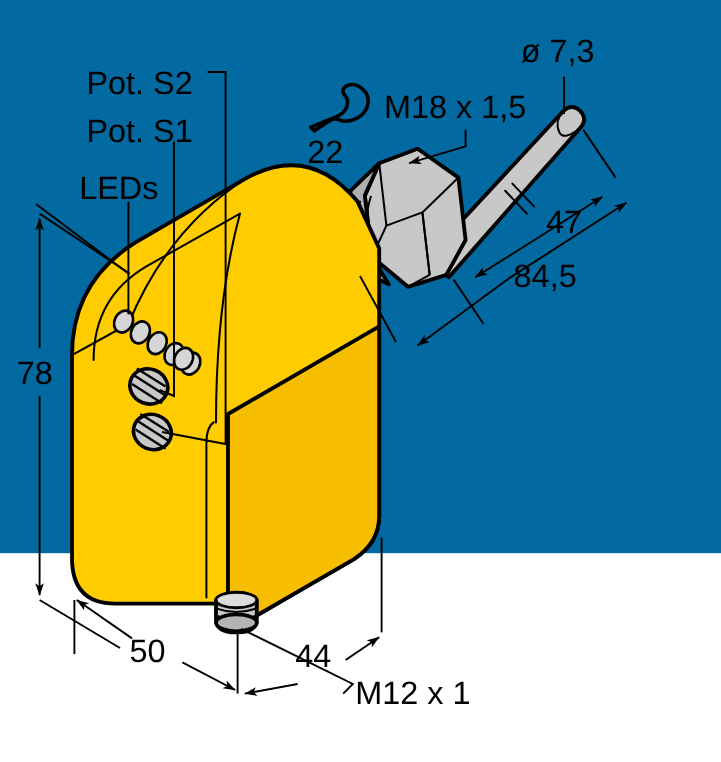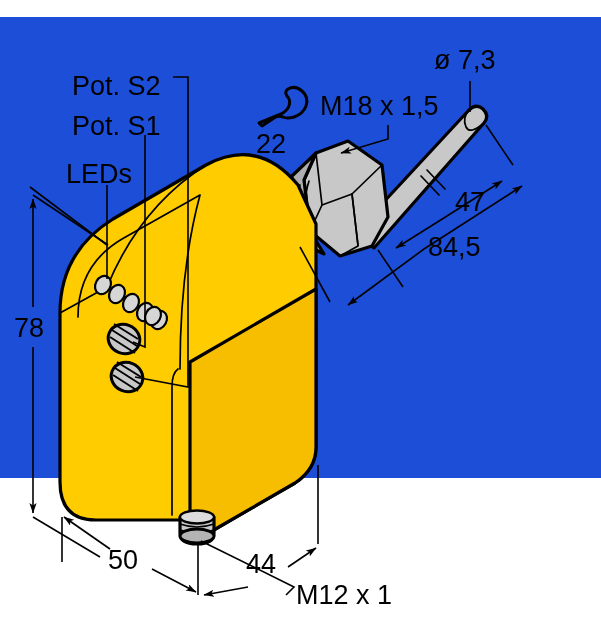--- a/index.html
+++ b/index.html
@@ -10,22 +10,21 @@
   body {
     width: 601px;
     height: 635px;
     font-family: "Liberation Sans", sans-serif;
     overflow: hidden;
   }
   #drawing-root {
     position: relative;
     width: 601px;
     height: 461px;
-    background: #1d4ed8;
-    margin-top: 17px;
+    background: #0369a1;
   }
   svg.tech-drawing {
     display: block;
     width: 601px;
     height: 635px;
   }
   .dim-text {
     font-family: "Liberation Sans", sans-serif;
     font-size: 27px;
     fill: #000000;

